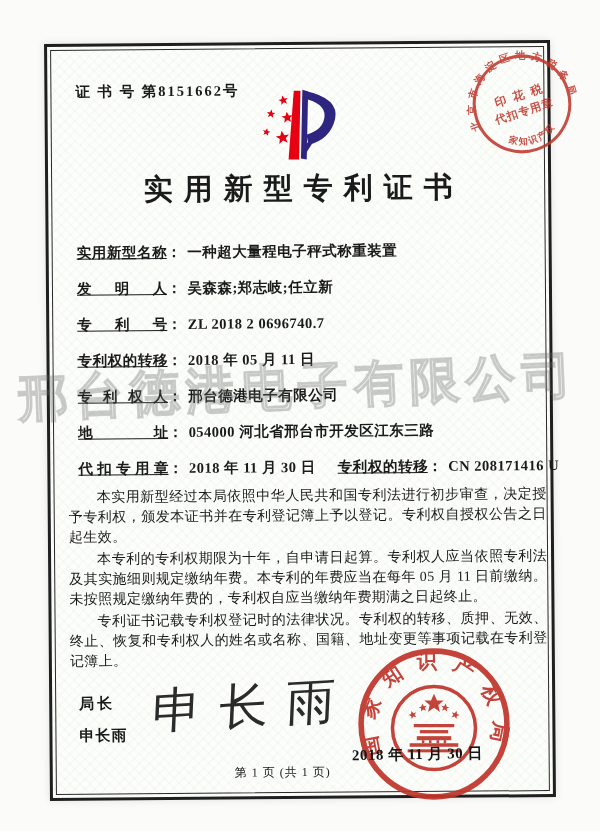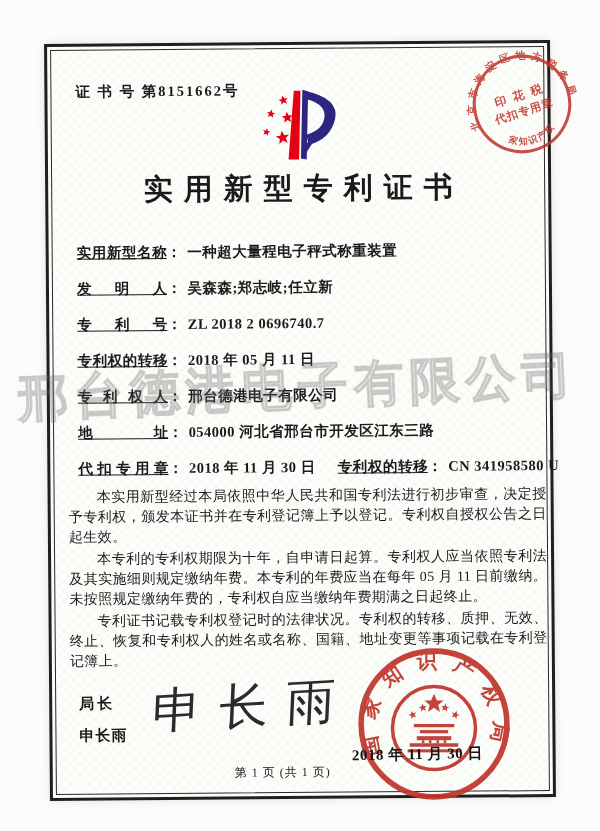--- a/index.html
+++ b/index.html
@@ -119,21 +119,21 @@
       <div class="frow">
         <span class="flabel">专利权的转移</span><span class="fcolon">：</span><span class="fvalue">2018 年 05 月 11 日</span>
       </div>
       <div class="frow">
         <span class="flabel">专 利 权 人</span><span class="fcolon">：</span><span class="fvalue">邢台德港电子有限公司</span>
       </div>
       <div class="frow">
         <span class="flabel">地　　　址</span><span class="fcolon">：</span><span class="fvalue">054000 河北省邢台市开发区江东三路</span>
       </div>
       <div class="frow">
-        <span class="flabel">代扣专用章</span><span class="fcolon">：</span><span class="fvalue">2018 年 11 月 30 日</span><span class="fgroup-right"><span class="flabel">专利权的转移</span><span class="fcolon">：</span><span class="fvalue">CN 341958580 U</span></span>
+        <span class="flabel">代扣专用章</span><span class="fcolon">：</span><span class="fvalue">2018 年 11 月 30 日</span><span class="fgroup-right"><span class="flabel">专利权的转移</span><span class="fcolon">：</span><span class="fvalue">CN 208171416 U</span></span>
       </div>
     </div>
 
     <div class="body-text">
       <p>本实用新型经过本局依照中华人民共和国专利法进行初步审查，决定授予专利权，颁发本证书并在专利登记簿上予以登记。专利权自授权公告之日起生效。</p>
       <p>本专利的专利权期限为十年，自申请日起算。专利权人应当依照专利法及其实施细则规定缴纳年费。本专利的年费应当在每年 05 月 11 日前缴纳。未按照规定缴纳年费的，专利权自应当缴纳年费期满之日起终止。</p>
       <p>专利证书记载专利权登记时的法律状况。专利权的转移、质押、无效、终止、恢复和专利权人的姓名或名称、国籍、地址变更等事项记载在专利登记簿上。</p>
     </div>
 
     <div class="signer-title">局长</div>

